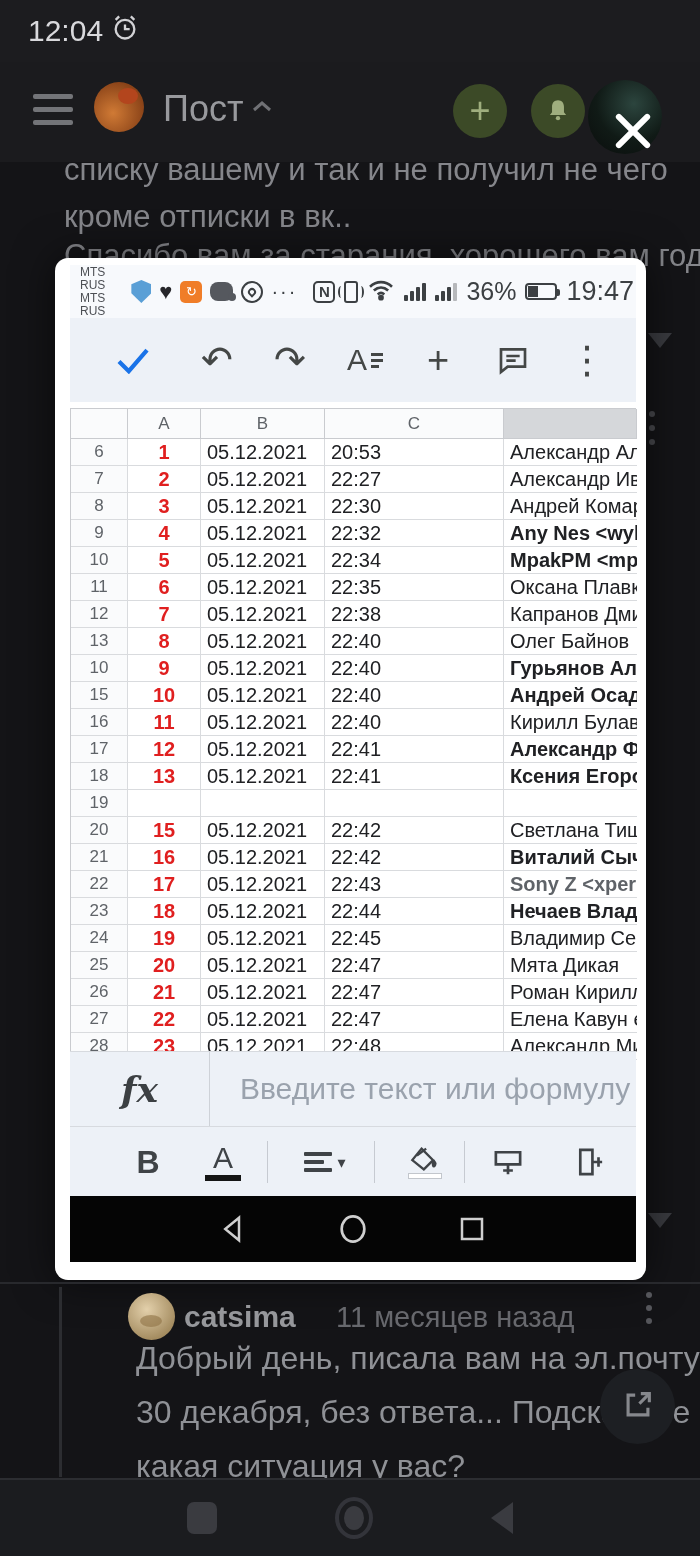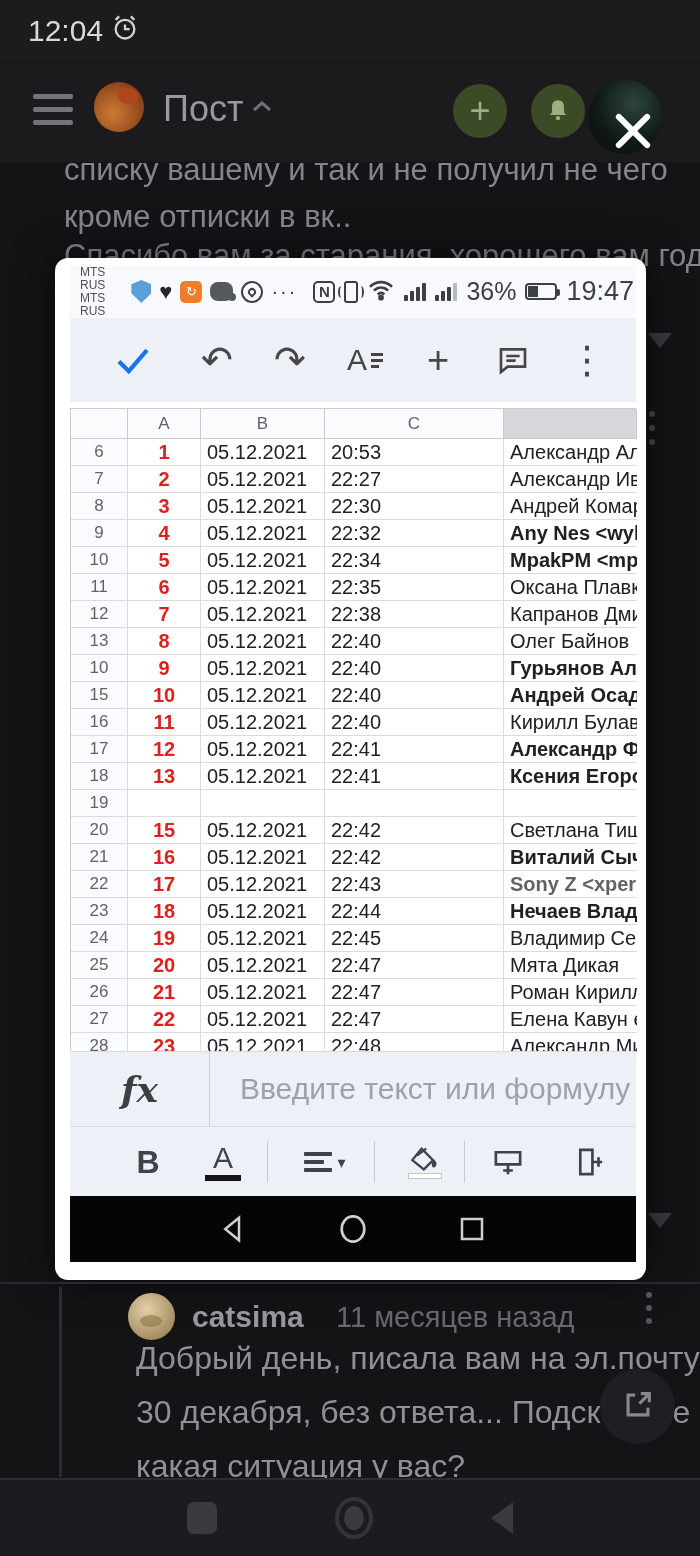--- a/index.html
+++ b/index.html
@@ -108,21 +108,21 @@
 
   
   .s-nav{position:absolute;left:15px;top:938px;width:566px;height:66px;background:#050505;display:flex;align-items:center;justify-content:center;gap:88px;}
   .s-nav svg{display:block;}
 
   
   .sep{position:absolute;left:0;width:700px;height:2px;background:#28292d;}
   .threadline{position:absolute;left:59px;top:1287px;width:3px;height:190px;background:#2c2d31;}
   .c-avatar{position:absolute;left:128px;top:1293px;width:47px;height:47px;border-radius:50%;background:radial-gradient(circle at 40% 35%,#e3d0ab,#a28a5e 75%);}
   .c-avatar::after{content:"";position:absolute;left:12px;top:22px;width:22px;height:12px;border-radius:50%;background:#8d7144;opacity:.6;}
-  .c-author{position:absolute;left:192px;top:1300px;font-size:30px;font-weight:700;color:#96979b;}
+  .c-author{position:absolute;left:184px;top:1300px;font-size:30px;font-weight:700;color:#96979b;}
   .c-age{position:absolute;left:336px;top:1301px;font-size:29px;color:#67686d;}
   .c-kebab{position:absolute;left:646px;top:1292px;width:6px;}
   .c-kebab i{display:block;width:6px;height:6px;border-radius:50%;background:#55565b;margin-bottom:7px;}
   .c-line{position:absolute;left:136px;font-size:32px;color:#8f9196;white-space:nowrap;}
   .fab{position:absolute;left:600px;top:1369px;width:75px;height:75px;border-radius:50%;background:#1d1f23;display:flex;align-items:center;justify-content:center;}
 
   
   .bottomnav{position:absolute;left:0;top:1480px;width:700px;height:76px;background:#1b1c1f;display:flex;align-items:center;justify-content:center;gap:118px;}
   .bn-square{width:30px;height:32px;border-radius:7px;background:#3a3b40;}
   .bn-home{width:38px;height:42px;border:4px solid #33343a;border-radius:50%;display:flex;align-items:center;justify-content:center;}

